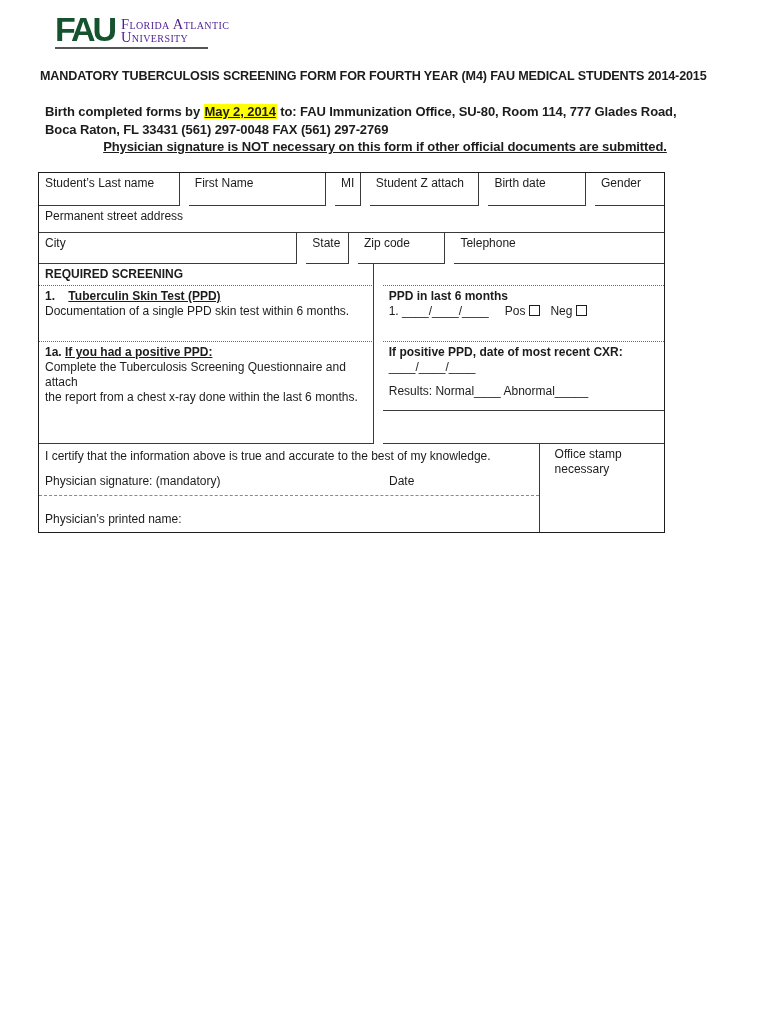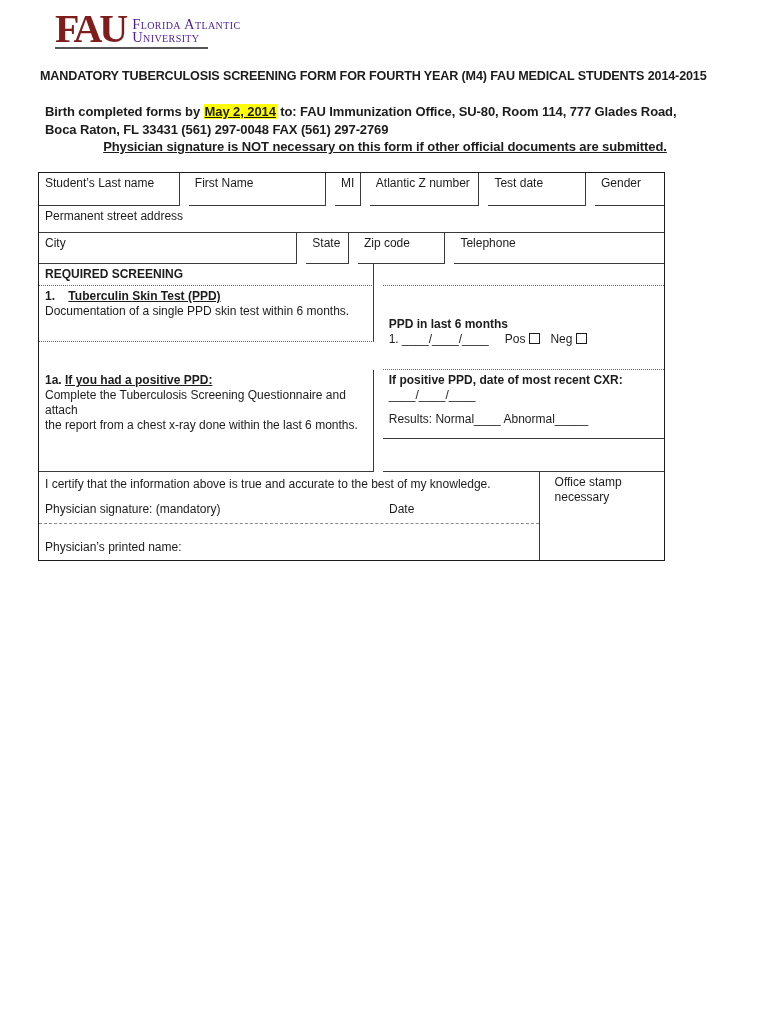--- a/index.html
+++ b/index.html
@@ -6,22 +6,22 @@
   body { background: #e8e8e8; font-family: "Liberation Sans", sans-serif; }
   .page {
     position: relative; width: 770px; height: 1024px;
     background: #ffffff; margin: 0 auto; color: #1c1c1c; overflow: hidden;
   }
 
   
   .logo { position: absolute; left: 55px; top: 14px; color: #565656; }
   .logo-inner { display: flex; align-items: center; }
   .logo-abbr {
-    font-family: Liberation Serif, serif; font-weight: bold;
-    font-size: 40px; letter-spacing: -3px; line-height: 30px; color: #7f1d1d;
+    font-family: Liberation Sans, sans-serif; font-weight: bold;
+    font-size: 34px; letter-spacing: -3px; line-height: 30px; color: #14532d;
   }
   .logo-name {
     margin-left: 7px; font-family: "Liberation Serif", serif;
     font-variant: small-caps; font-size: 14.5px; line-height: 13px;
     letter-spacing: 0.4px; color: #4c1d95; padding-top: 3px;
   }
   .logo-rule { margin-top: 3px; width: 153px; border-top: 2px solid #565656; }
 
   
   .doc-title {
@@ -55,21 +55,21 @@
   
   .rA .cell { height: 33px; }
   .rA .c1 { width: 152px; } .rA .c2 { width: 148px; } .rA .c3 { width: 27px; }
   .rA .c4 { width: 118px; } .rA .c5 { width: 105px; } .rA .c6 { width: 74px; }
   .rB .cell { height: 27px; width: 100%; }
   .rC .cell { height: 31px; }
   .rC .c1 { width: 270px; } .rC .c2 { width: 44px; } .rC .c3 { width: 91px; } .rC .c4 { width: 219px; }
   .rD .cell { height: 22px; border-bottom: 1px dotted #6a6a6a; }
   .rD .c1 { width: 339px; } .rD .c2 { width: 285px; }
   .rE .cell { height: 56px; border-bottom: 1px dotted #6a6a6a; }
-  .rE .c1 { width: 339px; } .rE .c2 { width: 285px; margin-top: 28px; }
+  .rE .c1 { width: 339px; } .rE .c2 { width: 285px; }
   .rF { height: 102px; }
   .rF .c1 { width: 339px; height: 102px; border-bottom: 1px solid #3a3a3a; }
   .rF .rightcol { width: 285px; display: flex; flex-direction: column; }
   .rF .sub1 { height: 69px; border-bottom: 1px solid #3a3a3a; padding: 3px 6px; }
   .rF .sub2 { height: 33px; border-bottom: 1px solid #3a3a3a; }
   .rG { height: 88px; }
   .rG .c1 { width: 508px; height: 88px; border-bottom: none; position: relative; padding: 0; }
   .rG .c2 { width: 117px; height: 88px; border-bottom: none; border-right: none; }
 
   .spacer8 { height: 9px; }
@@ -120,24 +120,24 @@
       <div class="cell c1">
         <span>Student’s Last name</span>
       </div>
       <div class="cell c2">
         <span>First Name</span>
       </div>
       <div class="cell c3">
         <span>MI</span>
       </div>
       <div class="cell c4">
-        <span>Atlantic Z number</span>
+        <span>Student Z attach</span>
       </div>
       <div class="cell c5">
-        <span>Test date</span>
+        <span>Birth date</span>
       </div>
       <div class="cell c6 last">
         <span>Gender</span>
       </div>
     </div>
 
     <div class="row rB">
       <div class="cell last">
         <span>Permanent street address</span>
       </div>

